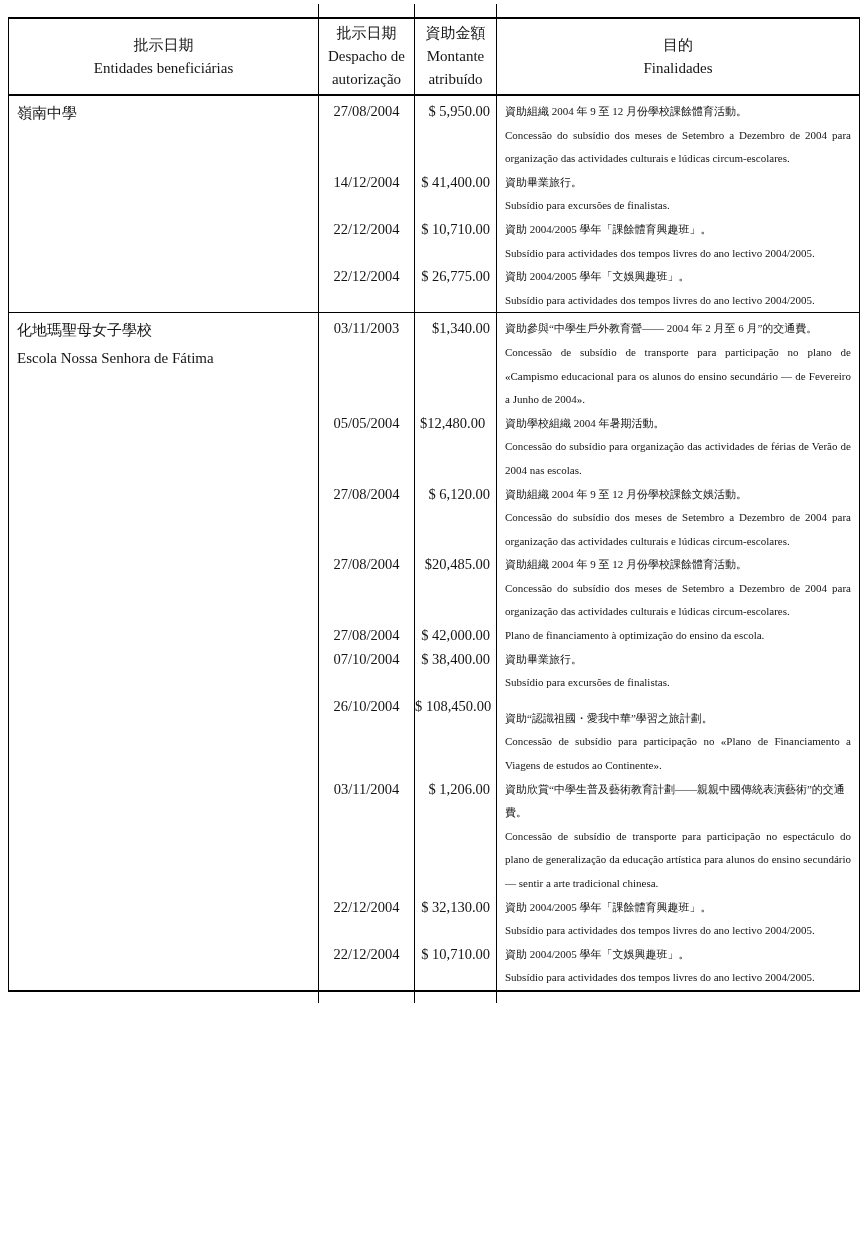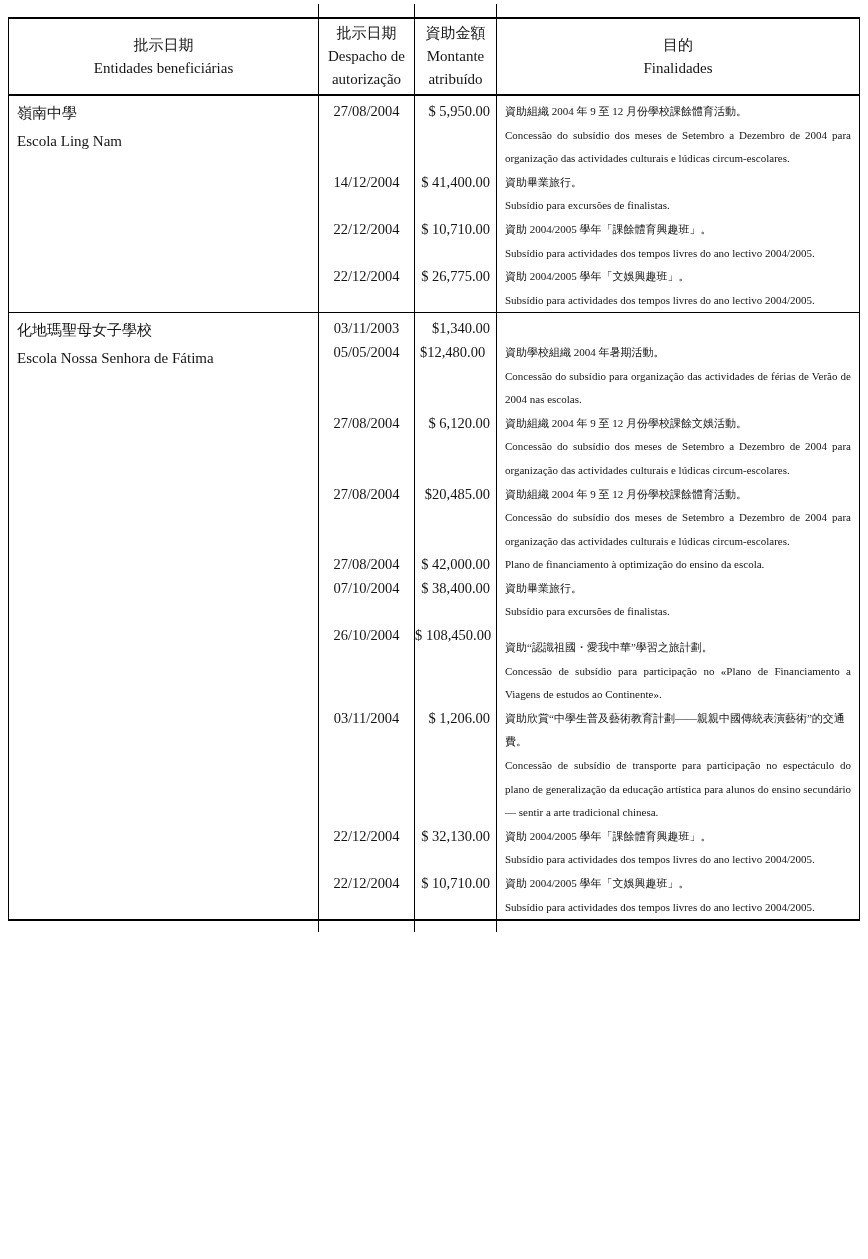--- a/index.html
+++ b/index.html
@@ -111,21 +111,20 @@
     <div class="hcell">
       <div>目的</div>
       <div>Finalidades</div>
     </div>
   </div>
 
   <div>
       <div class="grid-cols entity-row">
         <div class="cell name-cell" style="grid-row: 1 / span 4;">
           <div>嶺南中學</div>
-          <div>Escola Ling Nam</div>
         </div>
         <div class="cell date-cell first" style="grid-row: 1;">27/08/2004</div>
         <div class="cell amount-cell first" style="grid-row: 1;">$ 5,950.00</div>
         <div class="cell purpose-cell first" style="grid-row: 1;">
           <div class="purpose-zh">資助組織 2004 年 9 至 12 月份學校課餘體育活動。</div>
           <div class="purpose-pt">Concessão do subsídio dos meses de Setembro a Dezembro de 2004 para organização das actividades culturais e lúdicas circum-escolares.</div>
         </div>
         <div class="cell date-cell" style="grid-row: 2;">14/12/2004</div>
         <div class="cell amount-cell" style="grid-row: 2;">$ 41,400.00</div>
         <div class="cell purpose-cell" style="grid-row: 2;">
@@ -145,20 +144,24 @@
           <div class="purpose-pt">Subsídio para actividades dos tempos livres do ano lectivo 2004/2005.</div>
         </div>
       </div>
       <div class="grid-cols entity-row">
         <div class="cell name-cell" style="grid-row: 1 / span 10;">
           <div>化地瑪聖母女子學校</div>
           <div>Escola Nossa Senhora de Fátima</div>
         </div>
         <div class="cell date-cell first" style="grid-row: 1;">03/11/2003</div>
         <div class="cell amount-cell first" style="grid-row: 1;">$1,340.00</div>
+        <div class="cell purpose-cell first" style="grid-row: 1;">
+          <div class="purpose-zh">資助參與“中學生戶外教育營—— 2004 年 2 月至 6 月”的交通費。</div>
+          <div class="purpose-pt">Concessão de subsídio de transporte para participação no plano de «Campismo educacional para os alunos do ensino secundário — de Fevereiro a Junho de 2004».</div>
+        </div>
         <div class="cell date-cell" style="grid-row: 2;">05/05/2004</div>
         <div class="cell amount-cell" style="grid-row: 2; text-align: center;">$12,480.00</div>
         <div class="cell purpose-cell" style="grid-row: 2;">
           <div class="purpose-zh">資助學校組織 2004 年暑期活動。</div>
           <div class="purpose-pt">Concessão do subsídio para organização das actividades de férias de Verão de 2004 nas escolas.</div>
         </div>
         <div class="cell date-cell" style="grid-row: 3;">27/08/2004</div>
         <div class="cell amount-cell" style="grid-row: 3;">$ 6,120.00</div>
         <div class="cell purpose-cell" style="grid-row: 3;">
           <div class="purpose-zh">資助組織 2004 年 9 至 12 月份學校課餘文娛活動。</div>

